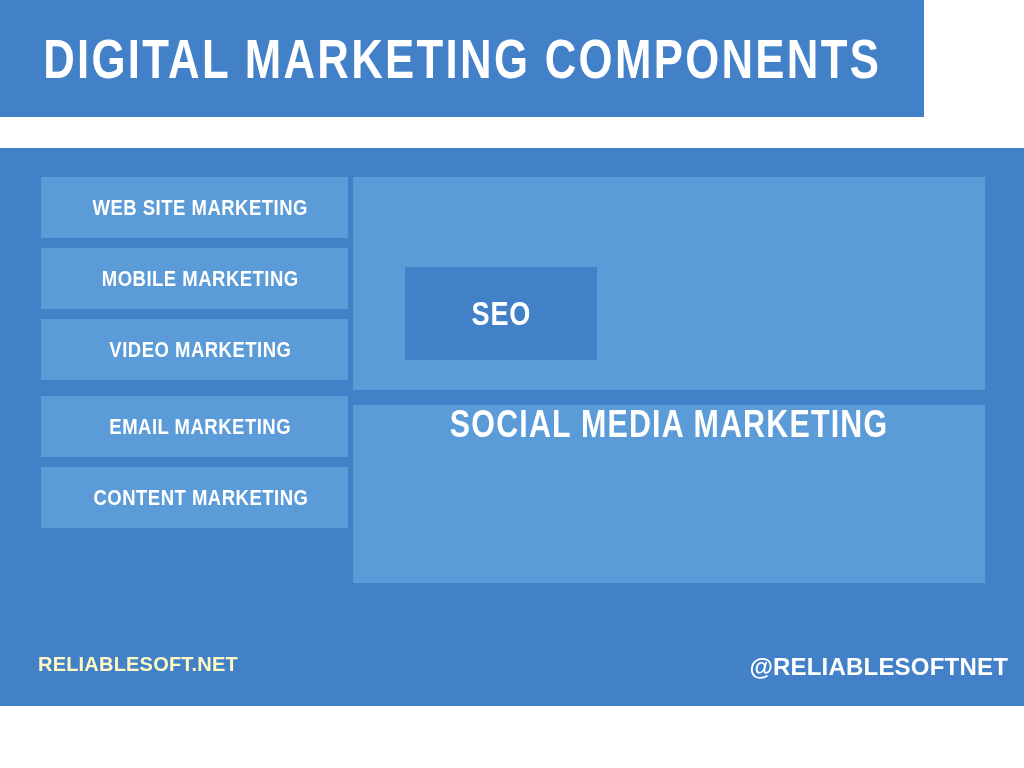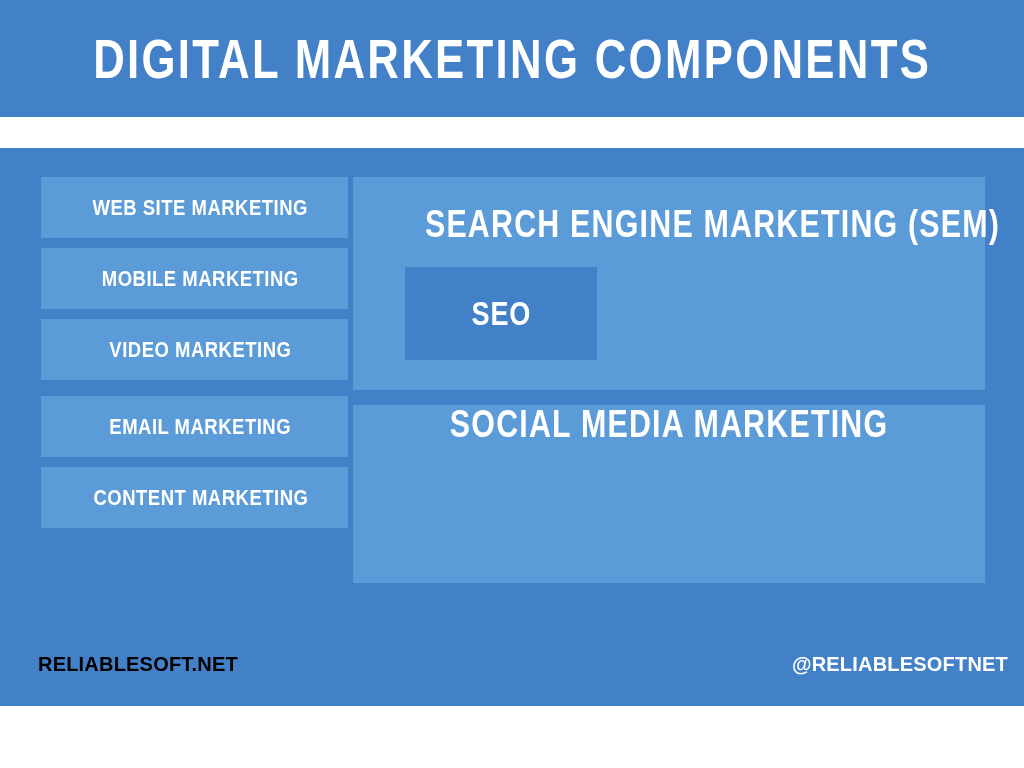--- a/index.html
+++ b/index.html
@@ -19,21 +19,21 @@
     width: 1024px;
     height: 768px;
     background: #ffffff;
   }
 
   
   .header-band {
     position: absolute;
     left: 0;
     top: 0;
-    width: 1024px;
+    width: 924px;
     height: 117px;
     background: #4281c8;
     display: flex;
     align-items: center;
     justify-content: center;
   }
   .title {
     color: #ffffff;
     font-family: "Liberation Sans", sans-serif;
     font-weight: bold;
@@ -169,35 +169,35 @@
     white-space: nowrap;
     transform: scaleX(0.80);
     transform-origin: center center;
   }
 
   
   .footer-left {
     position: absolute;
     left: 38px;
     top: 505px;        
-    color: #000000;
+    color: #fef9c3;
     font-family: "Liberation Sans", sans-serif;
     font-weight: bold;
     font-size: 20px;
     letter-spacing: 0.2px;
     white-space: nowrap;
   }
   .footer-right {
     position: absolute;
     right: 16px;
     top: 505px;
     color: #ffffff;
     font-family: "Liberation Sans", sans-serif;
     font-weight: bold;
-    font-size: 20px;
+    font-size: 24px;
     letter-spacing: 0.2px;
     white-space: nowrap;
   }
 </style>
 </head>
 <body>
 
 <div class="infographic">
 
   <div class="header-band">
@@ -220,23 +220,20 @@
         <span class="left-item-label">EMAIL MARKETING</span>
       </div>
       <div class="left-item">
         <span class="left-item-label">CONTENT MARKETING</span>
       </div>
     </div>
 
     <div class="right-column">
 
       <div class="sem-panel">
-        <div class="sem-title">
-          <span>SEARCH ENGINE MARKETING (SEM)</span>
-        </div>
         <div class="sem-subboxes">
           <div class="sem-subbox seo">
             <span class="sem-subbox-label">SEO</span>
           </div>
         </div>
       </div>
 
       <div class="smm-panel">
         <span class="smm-title">SOCIAL MEDIA MARKETING</span>
       </div>

